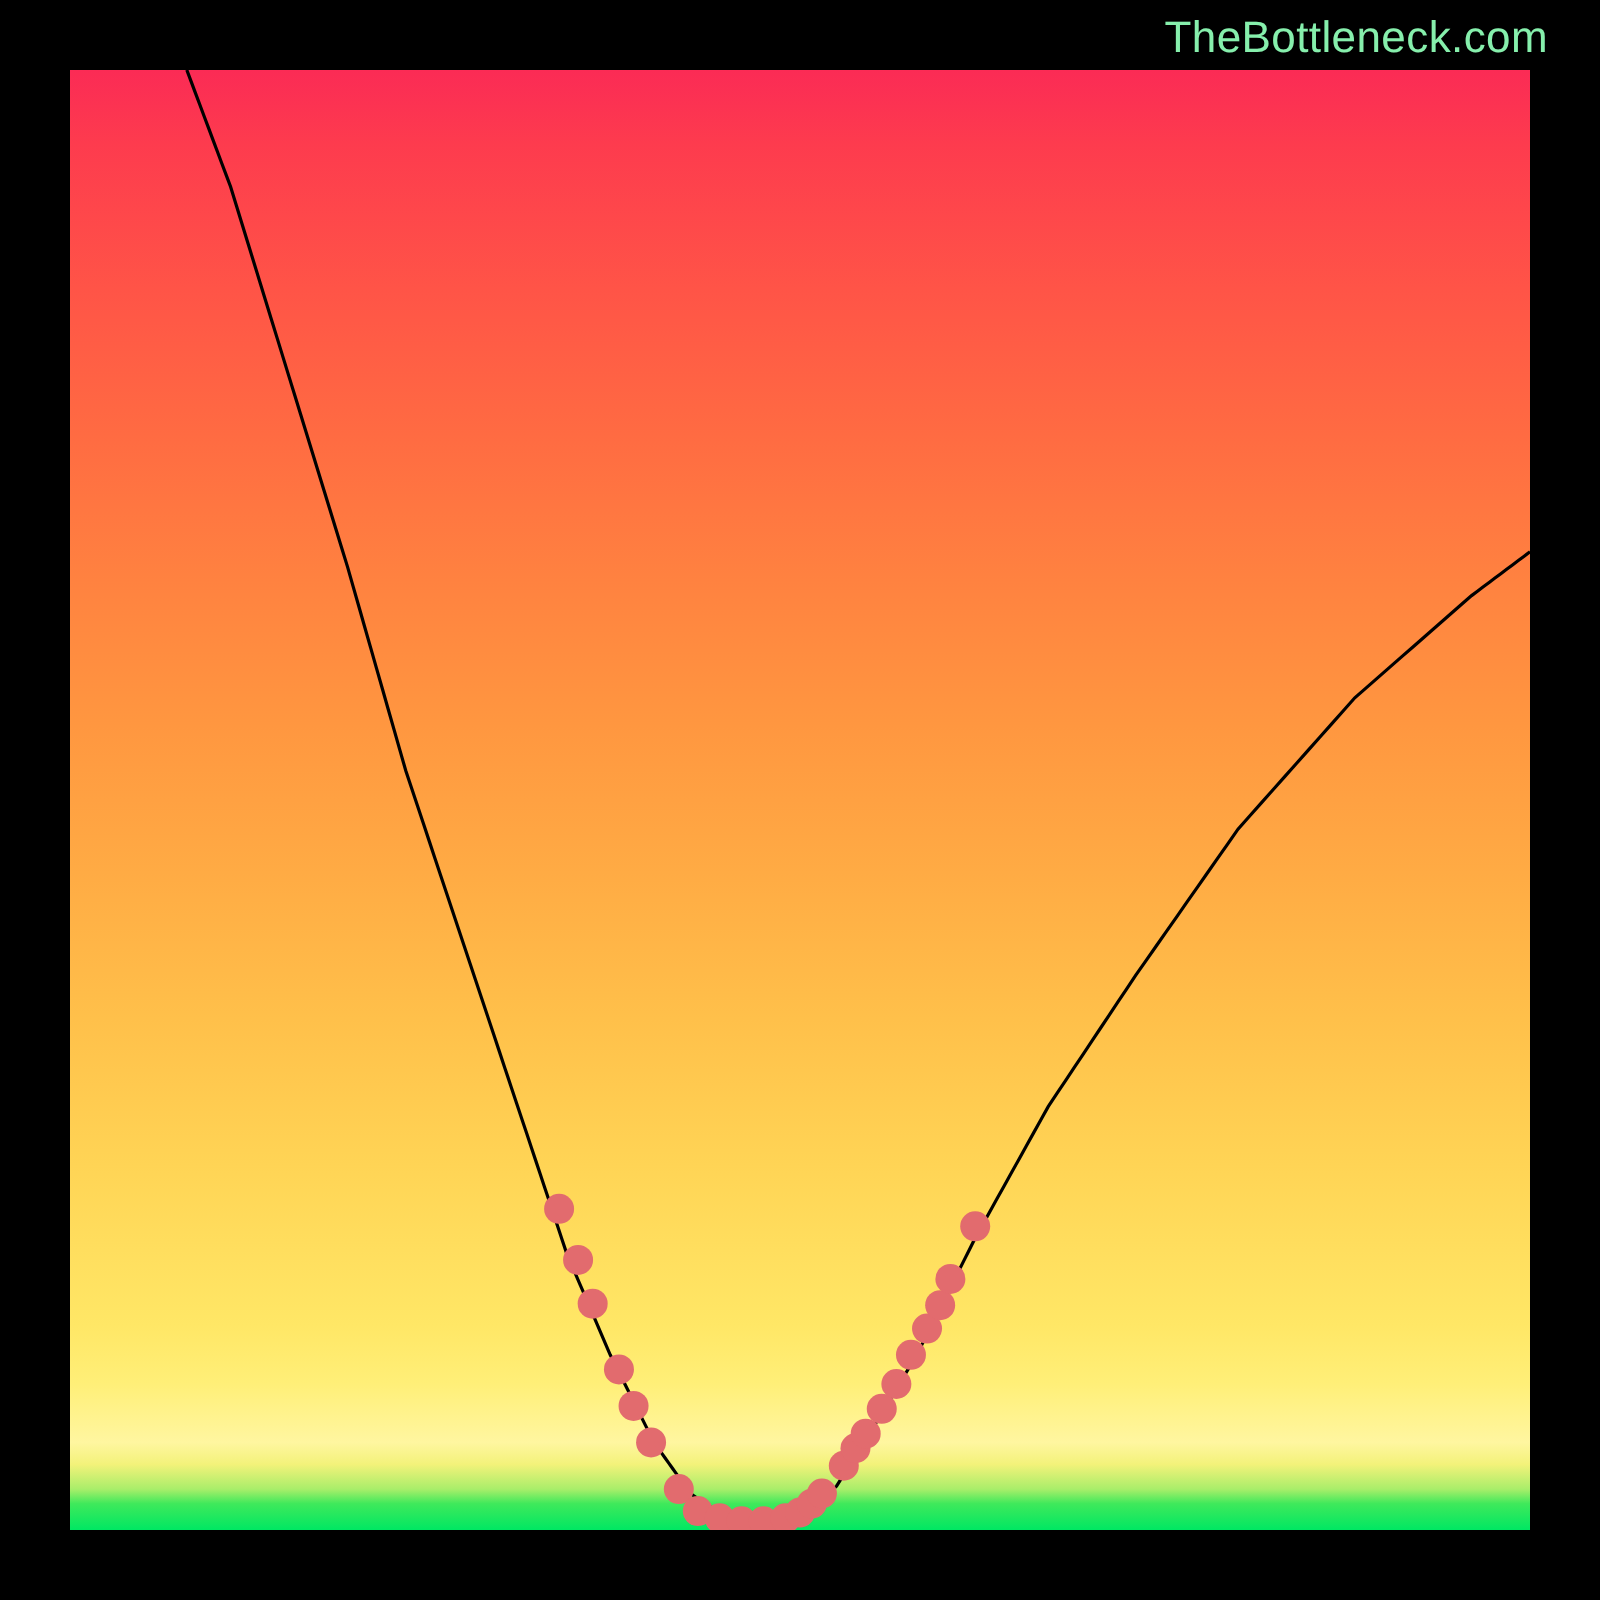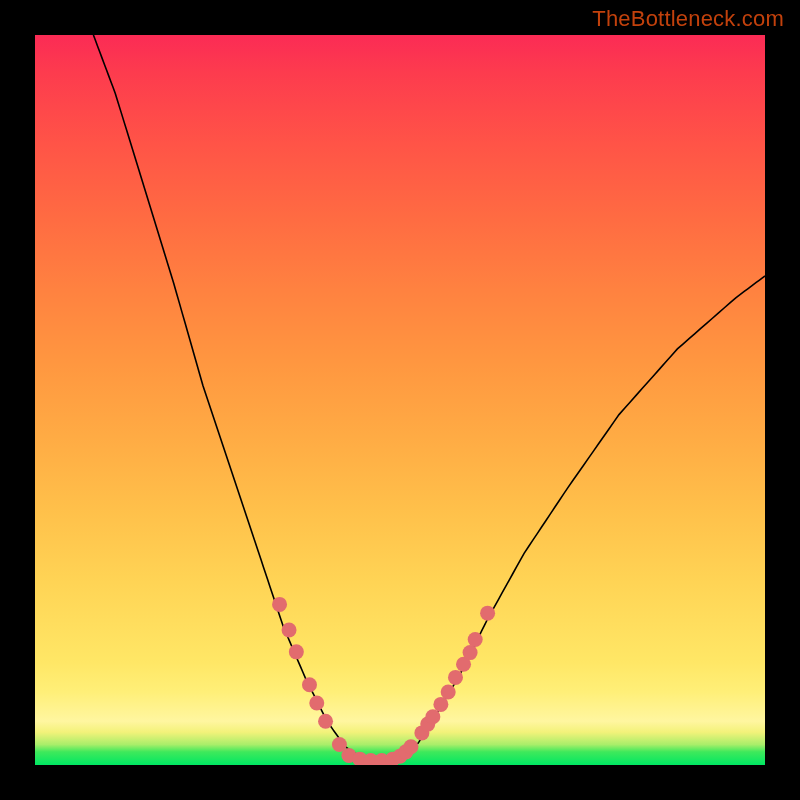--- a/index.html
+++ b/index.html
@@ -15,22 +15,22 @@
     position: absolute;
     top: 0;
     left: 0;
     width: 800px;
     height: 800px;
     background: #000;
   }
   .watermark {
     position: absolute;
     top: 6px;
-    right: 16px;
-    color: #c2410c;
+    right: 26px;
+    color: #86efac;
     font-size: 22px;
     font-weight: 400;
     letter-spacing: 0.2px;
     z-index: 10;
   }
   .plot {
     position: absolute;
     left: 35px;
     top: 35px;
     width: 730px;

